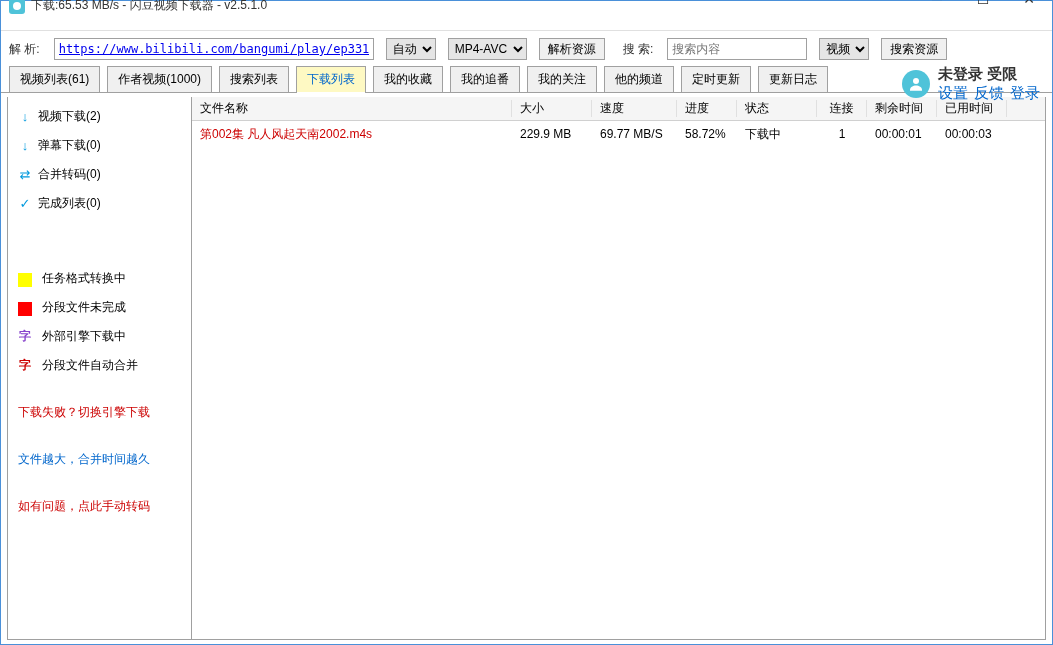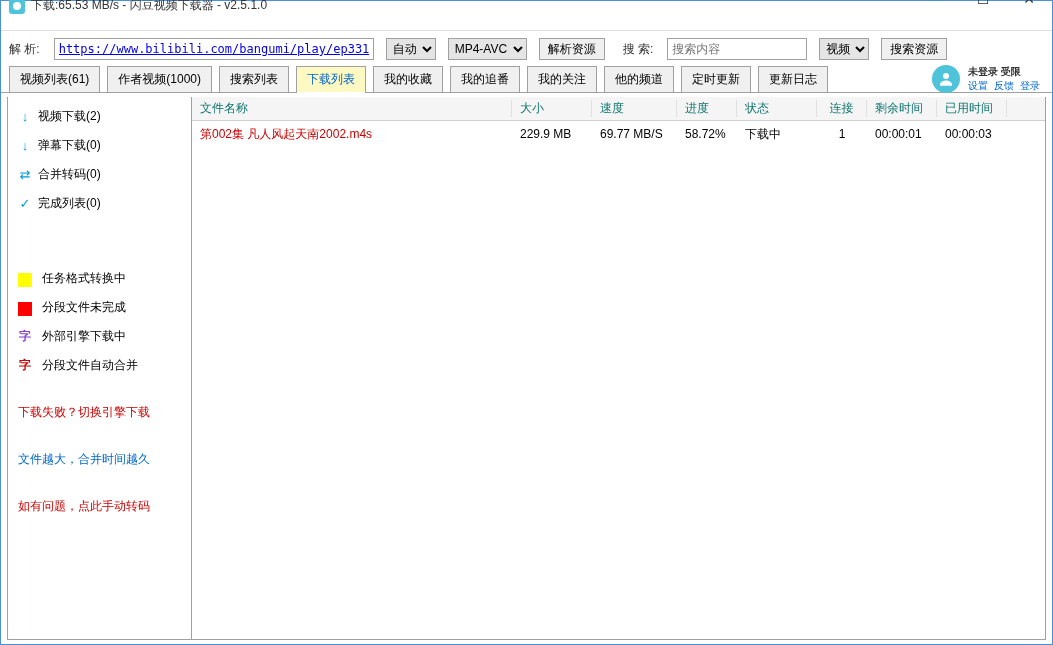--- a/index.html
+++ b/index.html
@@ -17,21 +17,21 @@
     .toolbar { height: 36px; display: flex; align-items: center; padding: 0 8px; gap: 12px; }
     .toolbar .lbl { color: #333; margin-right: 2px; white-space: nowrap; }
     .toolbar input.url { width: 320px; height: 22px; border: 1px solid #a0a0a0; padding: 0 4px; font-family: monospace; font-size: 12px; color: #0000ee; text-decoration: underline; }
     .toolbar select { height: 22px; border: 1px solid #a0a0a0; background: #e5e5e5; font-size: 12px; padding: 0 2px; }
     .toolbar .btn { height: 22px; padding: 0 8px; border: 1px solid #a0a0a0; background: #f0f0f0; cursor: pointer; font-size: 12px; }
     .toolbar input.search { width: 140px; height: 22px; border: 1px solid #a0a0a0; padding: 0 4px; font-size: 12px; }
     
     .user-area { position: absolute; right: 12px; top: 34px; display: flex; align-items: center; gap: 8px; }
     .user-area .avatar { width: 28px; height: 28px; background: #4fc3d9; border-radius: 50%; display: flex; align-items: center; justify-content: center; }
     .user-area .avatar svg { width: 18px; height: 18px; fill: #fff; }
-    .user-area .user-text { display: flex; flex-direction: column; align-items: flex-start; font-size: 10px; }
+    .user-area .user-text { display: flex; flex-direction: column; align-items: flex-start; font-size: 15px; }
     .user-area .login-status { color: #333; font-weight: bold; }
     .user-area .links { display: flex; gap: 6px; }
     .user-area .links span { color: #0066cc; cursor: pointer; }
     
     .tabs { height: 26px; display: flex; align-items: flex-end; padding: 0 8px; border-bottom: 1px solid #a0a0a0; gap: 8px; }
     .tabs .tab { padding: 4px 10px; border: 1px solid #a0a0a0; border-bottom: none; background: #f0f0f0; cursor: pointer; font-size: 12px; margin-right: -1px; position: relative; }
     .tabs .tab.active { background: #fef9c3; color: #0066cc; z-index: 1; }
     .tabs .tab.active::after { content: ""; position: absolute; left: 0; right: 0; bottom: -1px; height: 1px; background: #fff; }
     
     .content { flex: 1; display: flex; border-top: none; overflow: hidden; }
@@ -46,21 +46,21 @@
     .sidebar .yellow-box { background: #ffff00; }
     .sidebar .red-box { background: #ff0000; }
     .sidebar .char-icon { width: 14px; text-align: center; font-weight: bold; }
     .sidebar .purple { color: #8844cc; }
     .sidebar .red-txt { color: #cc0000; }
     .sidebar .help-link { color: #cc0000; padding: 3px 4px; cursor: pointer; margin-top: 18px; }
     .sidebar .help-blue { color: #0066cc; }
     
     .main { flex: 1; display: flex; flex-direction: column; margin: 4px 6px 4px 0; border-right: 1px solid #a0a0a0; border-bottom: 1px solid #a0a0a0; }
     .table-header { display: flex; background: #f5f5f5; border-bottom: 1px solid #d0d0d0; height: 24px; align-items: center; }
-    .table-header .th { padding: 0 8px; border-right: 1px solid #e0e0e0; font-size: 12px; color: #0f766e; }
+    .table-header .th { padding: 0 8px; border-right: 1px solid #e0e0e0; font-size: 12px; color: #000000; }
     .table-body .tr { display: flex; height: 26px; align-items: center; }
     .table-body .td { padding: 0 8px; font-size: 12px; white-space: nowrap; overflow: hidden; }
     .col-name { width: 320px; flex-shrink: 0; }
     .col-size { width: 80px; flex-shrink: 0; }
     .col-speed { width: 85px; flex-shrink: 0; }
     .col-progress { width: 60px; flex-shrink: 0; }
     .col-status { width: 80px; flex-shrink: 0; }
     .col-conn { width: 50px; flex-shrink: 0; text-align: center; }
     .col-remain { width: 70px; flex-shrink: 0; }
     .col-elapsed { width: 70px; flex-shrink: 0; }

